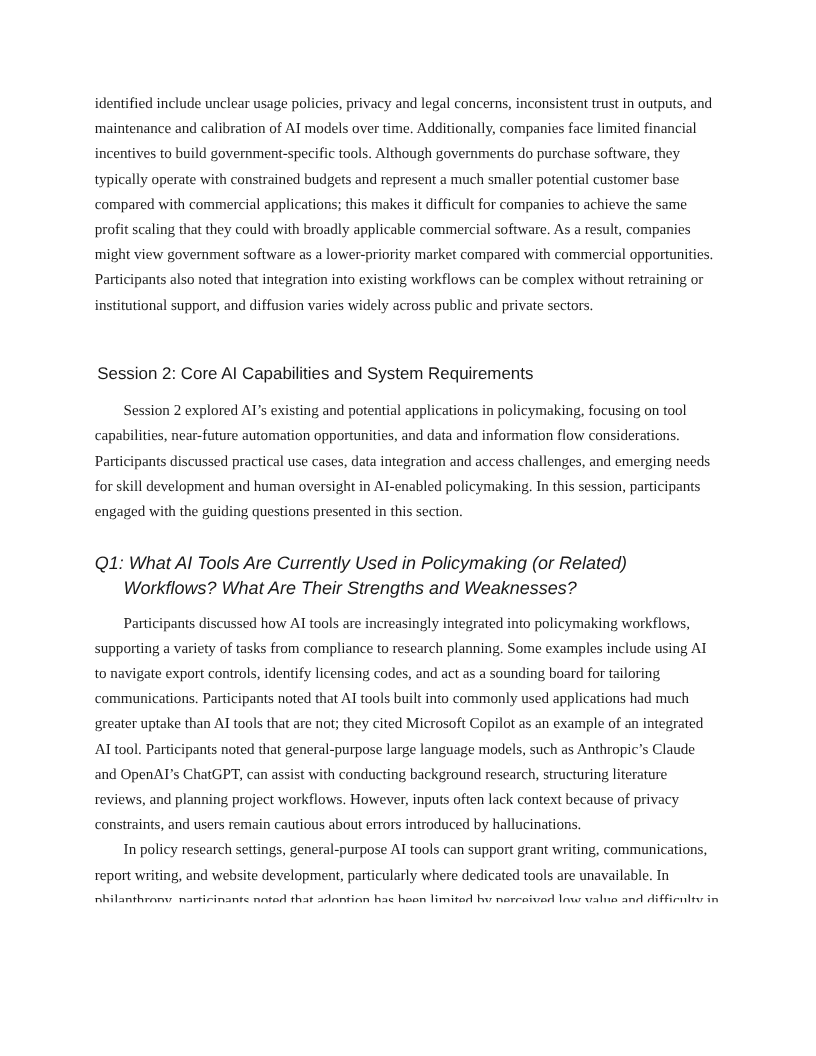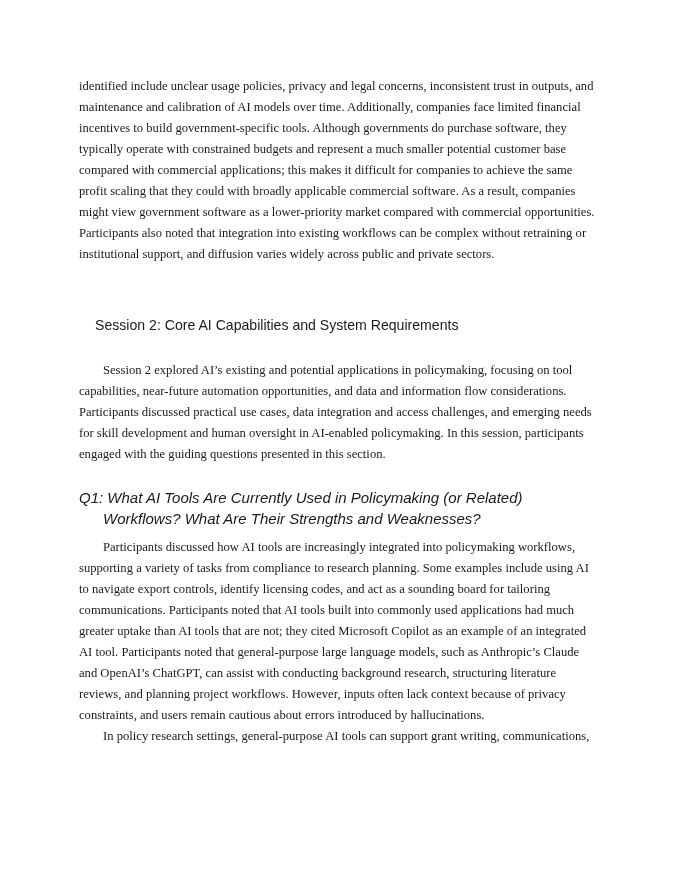--- a/index.html
+++ b/index.html
@@ -33,21 +33,21 @@
   }
   .body-par.no-indent {
     text-indent: 0;
   }
   .section-heading {
     font-family: "Liberation Sans", "DejaVu Sans", sans-serif;
     font-size: 14.1px;
     font-weight: 400;
     line-height: 21px;
     color: #1a1a1a;
-    margin: 16px;
+    margin: 2px;
     padding: 0;
   }
   .q-heading {
     font-family: "Liberation Sans", "DejaVu Sans", sans-serif;
     font-size: 15px;
     font-style: italic;
     font-weight: 400;
     line-height: 21px;
     color: #1a1a1a;
     margin: 0;

